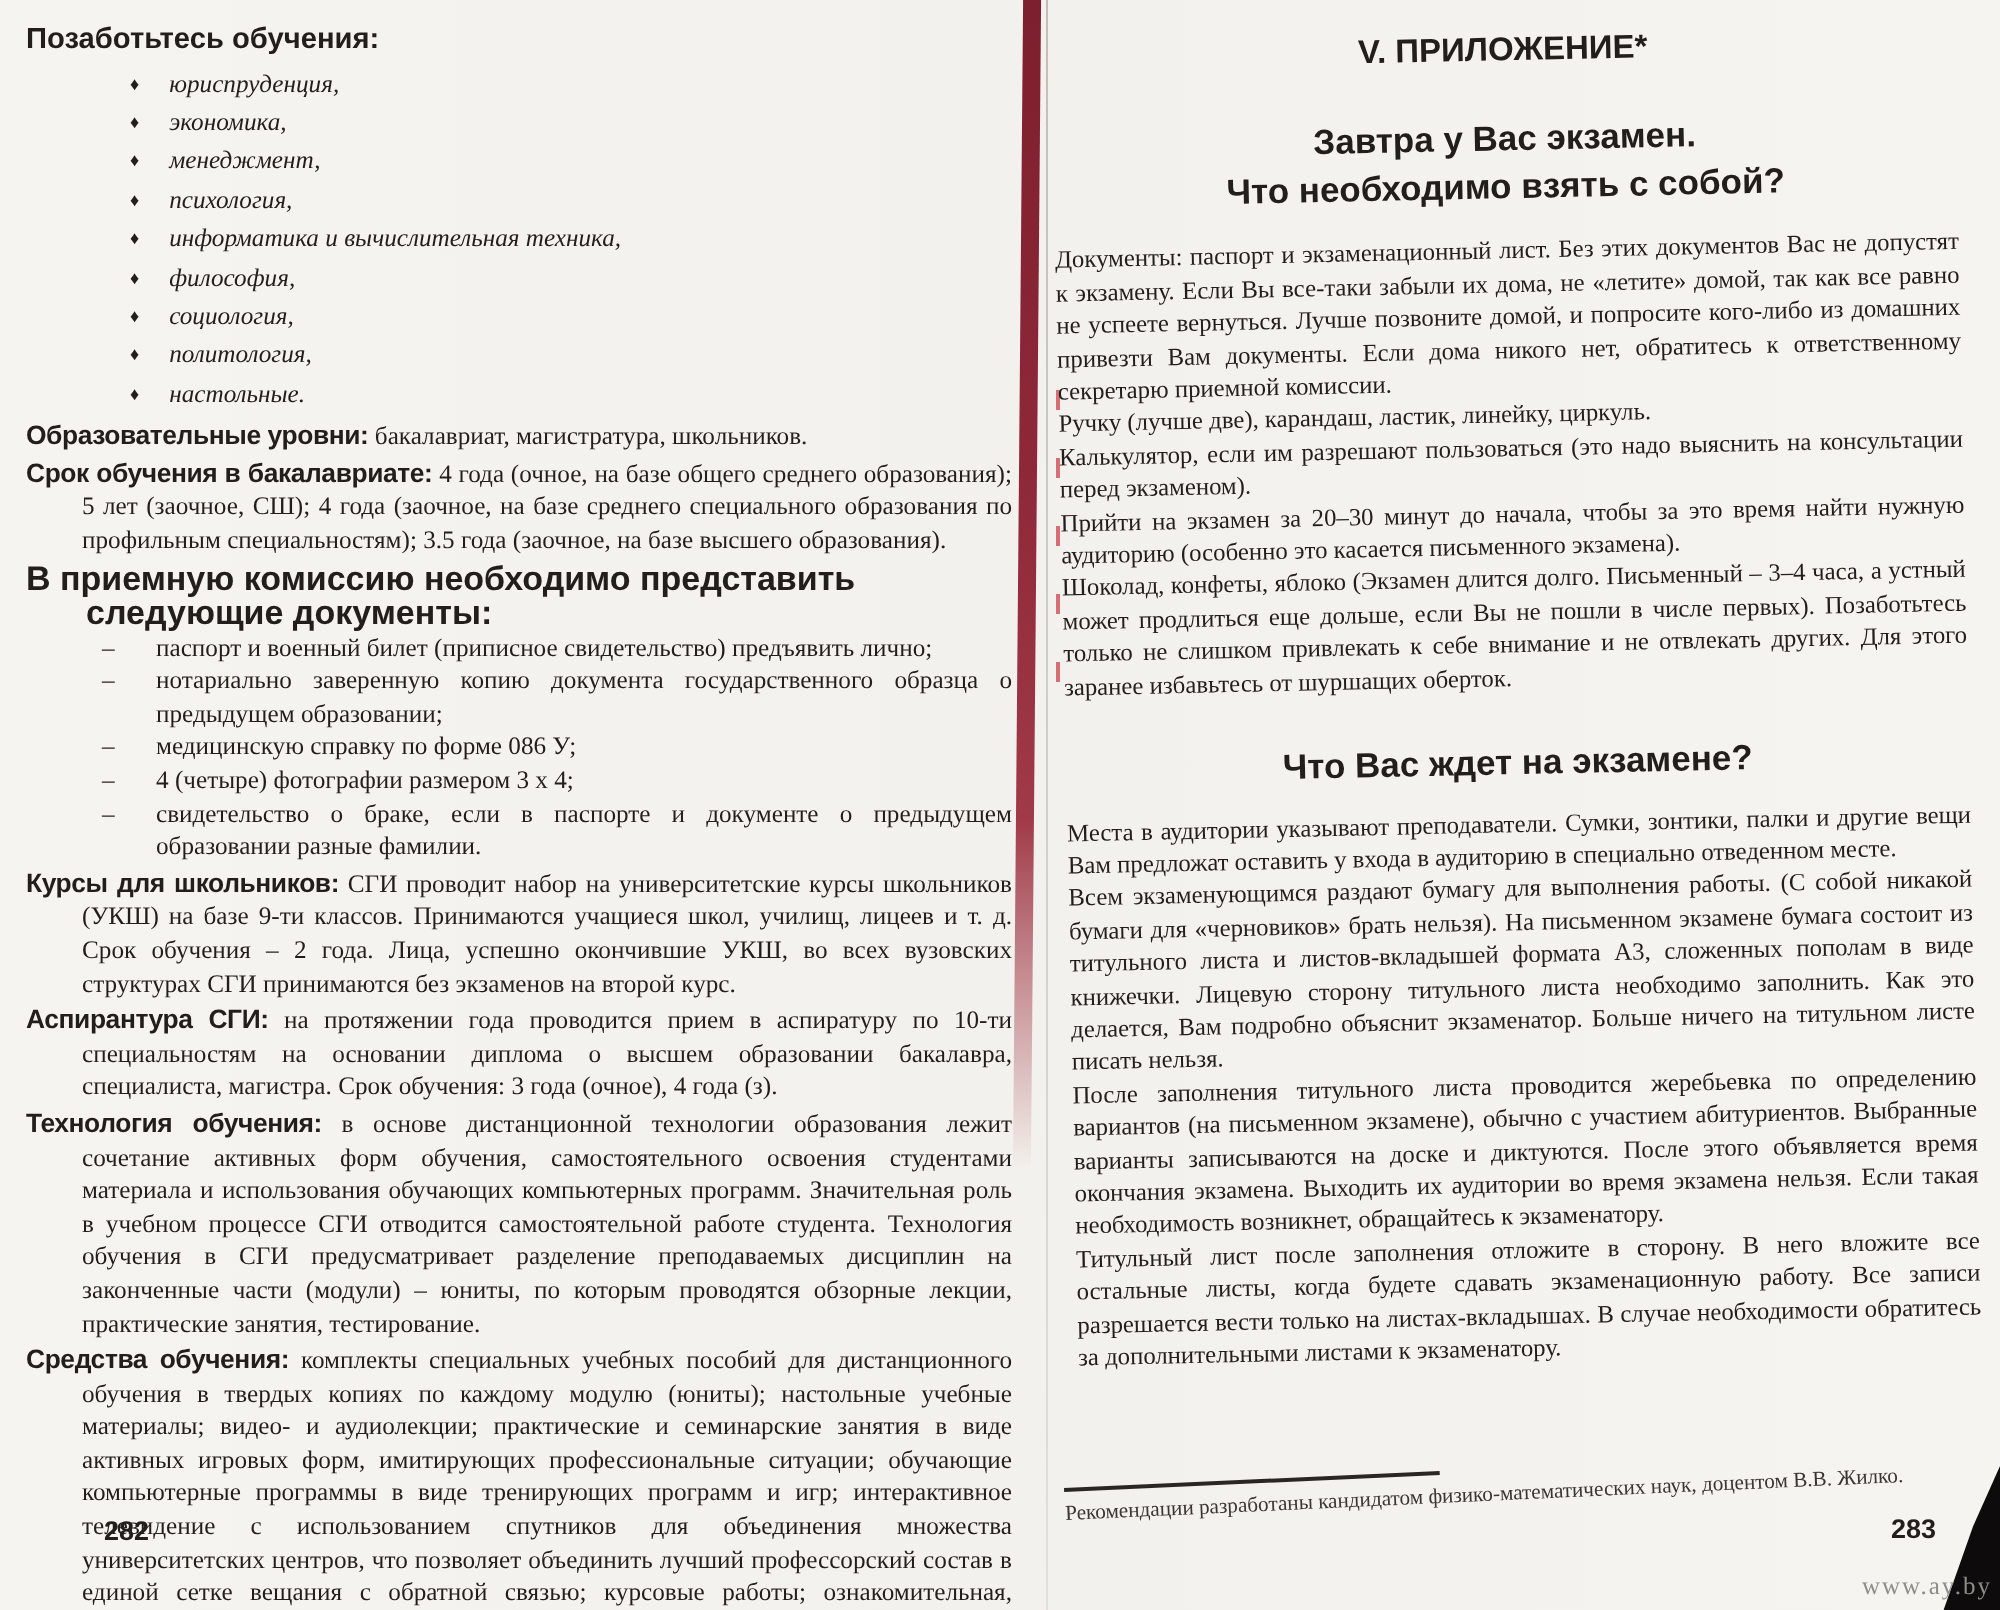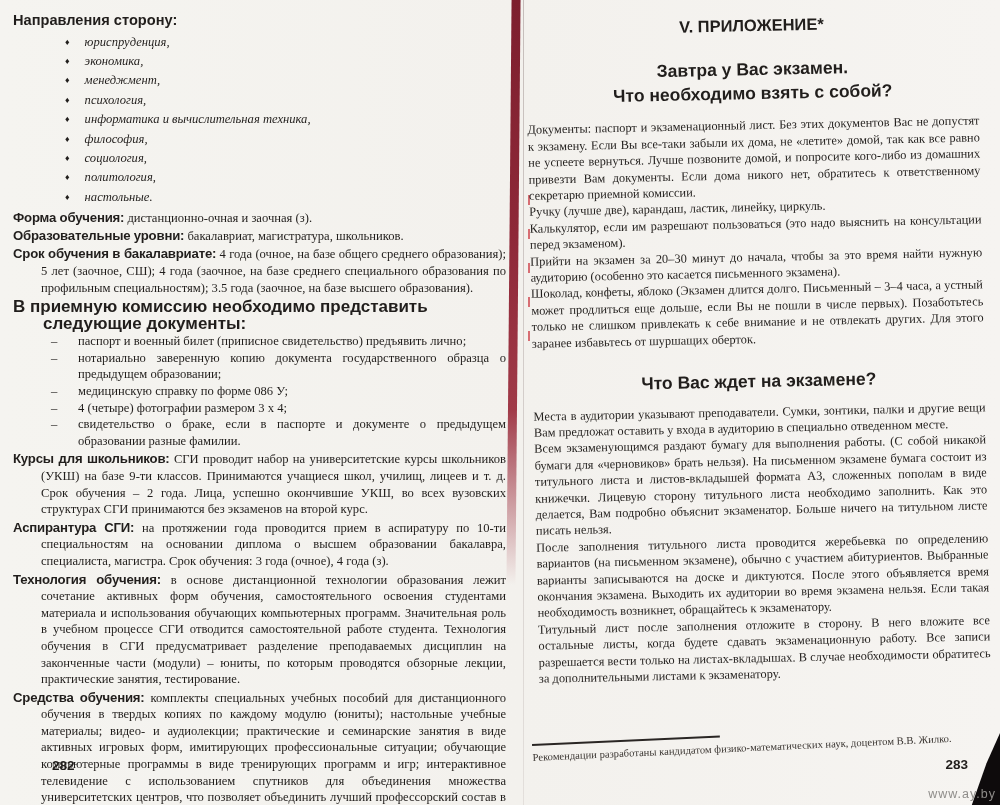--- a/index.html
+++ b/index.html
@@ -86,45 +86,44 @@
   .footnote-text { font-size:10.6px; line-height:13px; color:#3a3531; white-space:nowrap; }
   .pagenum-right { position:absolute; right:32px; bottom:32px; }
 
   .corner-black {
     position:absolute; right:0; bottom:0; width:30px; height:72px;
     background:#0e0b0c;
     clip-path:polygon(100% 0, 100% 100%, 6% 100%, 55% 42%);
   }
   .watermark {
     position:absolute; right:4px; bottom:4px;
-    font-family:Liberation Sans, sans-serif; font-size:12.5px; color:#8f8d8a;
+    font-family:Liberation Serif, serif; font-size:12.5px; color:#8f8d8a;
     letter-spacing:1px;
   }
 </style>
 </head>
 <body>
 
 <div>
 
   <div class="page-left">
-    <div class="h-main">Направления сторону:</div>
+    <div class="h-main">Позаботьтесь обучения:</div>
 
     <div class="bullet-list">
       <div class="bullet-item"><span class="marker">♦</span><span>юриспруденция,</span></div>
       <div class="bullet-item"><span class="marker">♦</span><span>экономика,</span></div>
       <div class="bullet-item"><span class="marker">♦</span><span>менеджмент,</span></div>
       <div class="bullet-item"><span class="marker">♦</span><span>психология,</span></div>
       <div class="bullet-item"><span class="marker">♦</span><span>информатика и вычислительная техника,</span></div>
       <div class="bullet-item"><span class="marker">♦</span><span>философия,</span></div>
       <div class="bullet-item"><span class="marker">♦</span><span>социология,</span></div>
       <div class="bullet-item"><span class="marker">♦</span><span>политология,</span></div>
       <div class="bullet-item"><span class="marker">♦</span><span>настольные.</span></div>
     </div>
 
-    <div class="entry entry-tight"><span class="lead">Форма обучения:</span> <span>дистанционно-очная и заочная (з).</span></div>
     <div class="entry entry-tight"><span class="lead">Образовательные уровни:</span> <span>бакалавриат, магистратура, школьников.</span></div>
     <div class="entry"><span class="lead">Срок обучения в бакалавриате:</span> <span>4 года (очное, на базе общего среднего образования); 5 лет (заочное, СШ); 4 года (заочное, на базе среднего специального образования по профильным специальностям); 3.5 года (заочное, на базе высшего образования).</span></div>
 
     <div class="h-sub">В приемную комиссию необходимо представить</div>
     <div class="h-sub h-sub2">следующие документы:</div>
 
     <div class="dash-list">
       <div class="dash-item"><span class="marker">–</span><span>паспорт и военный билет (приписное свидетельство) предъявить лично;</span></div>
       <div class="dash-item"><span class="marker">–</span><span>нотариально заверенную копию документа государственного образца о предыдущем образовании;</span></div>
       <div class="dash-item"><span class="marker">–</span><span>медицинскую справку по форме 086 У;</span></div>

